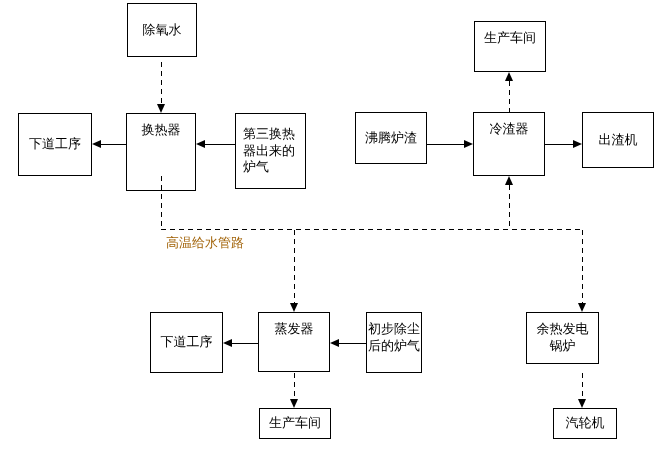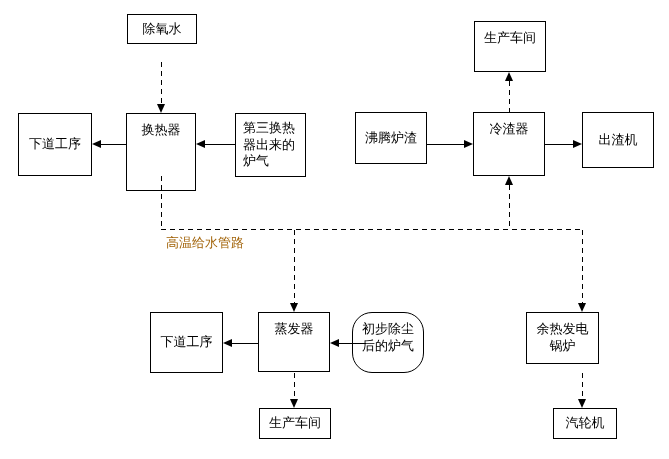--- a/index.html
+++ b/index.html
@@ -60,33 +60,33 @@
     font-size: 13px;
     color: #a16207;
     white-space: nowrap;
   }
 </style>
 </head>
 <body>
 
 <div class="canvas">
 
-  <div class="box" style="left:127px; top:14px; width:70px; height:30px;text-align:center;">
+  <div class="box" style="left:127px; top:3px; width:70px; height:54px;text-align:center;">
     <span>除氧水</span>
   </div>
 
   <div class="box" style="left:18px; top:113px; width:74px; height:63px;">
     <span>下道工序</span>
   </div>
 
   <div class="box align-top" style="left:126px; top:113px; width:70px; height:78px;">
     <span>换热器</span>
   </div>
 
-  <div class="box align-left" style="left:235px; top:113px; width:71px; height:64px;">
+  <div class="box align-left" style="left:235px; top:113px; width:71px; height:76px;">
     <span>第三换热
 器出来的
 炉气</span>
   </div>
 
   <div class="box align-top" style="left:474px; top:21px; width:72px; height:51px;">
     <span>生产车间</span>
   </div>
 
   <div class="box" style="left:355px; top:112px; width:72px; height:52px;">
@@ -102,21 +102,21 @@
   </div>
 
   <div class="box" style="left:150px; top:312px; width:73px; height:61px;">
     <span>下道工序</span>
   </div>
 
   <div class="box align-top" style="left:258px; top:312px; width:72px; height:60px;">
     <span>蒸发器</span>
   </div>
 
-  <div class="box align-top" style="left:352px; top:312px; width:72px; height:61px;border-radius:20px;">
+  <div class="box align-top" style="left:366px; top:312px; width:56px; height:61px;">
     <span>初步除尘
 后的炉气</span>
   </div>
 
   <div class="box align-top" style="left:526px; top:312px; width:73px; height:52px;">
     <span>余热发电
 锅炉</span>
   </div>
 
   <div class="box" style="left:259px; top:408px; width:72px; height:31px;">

